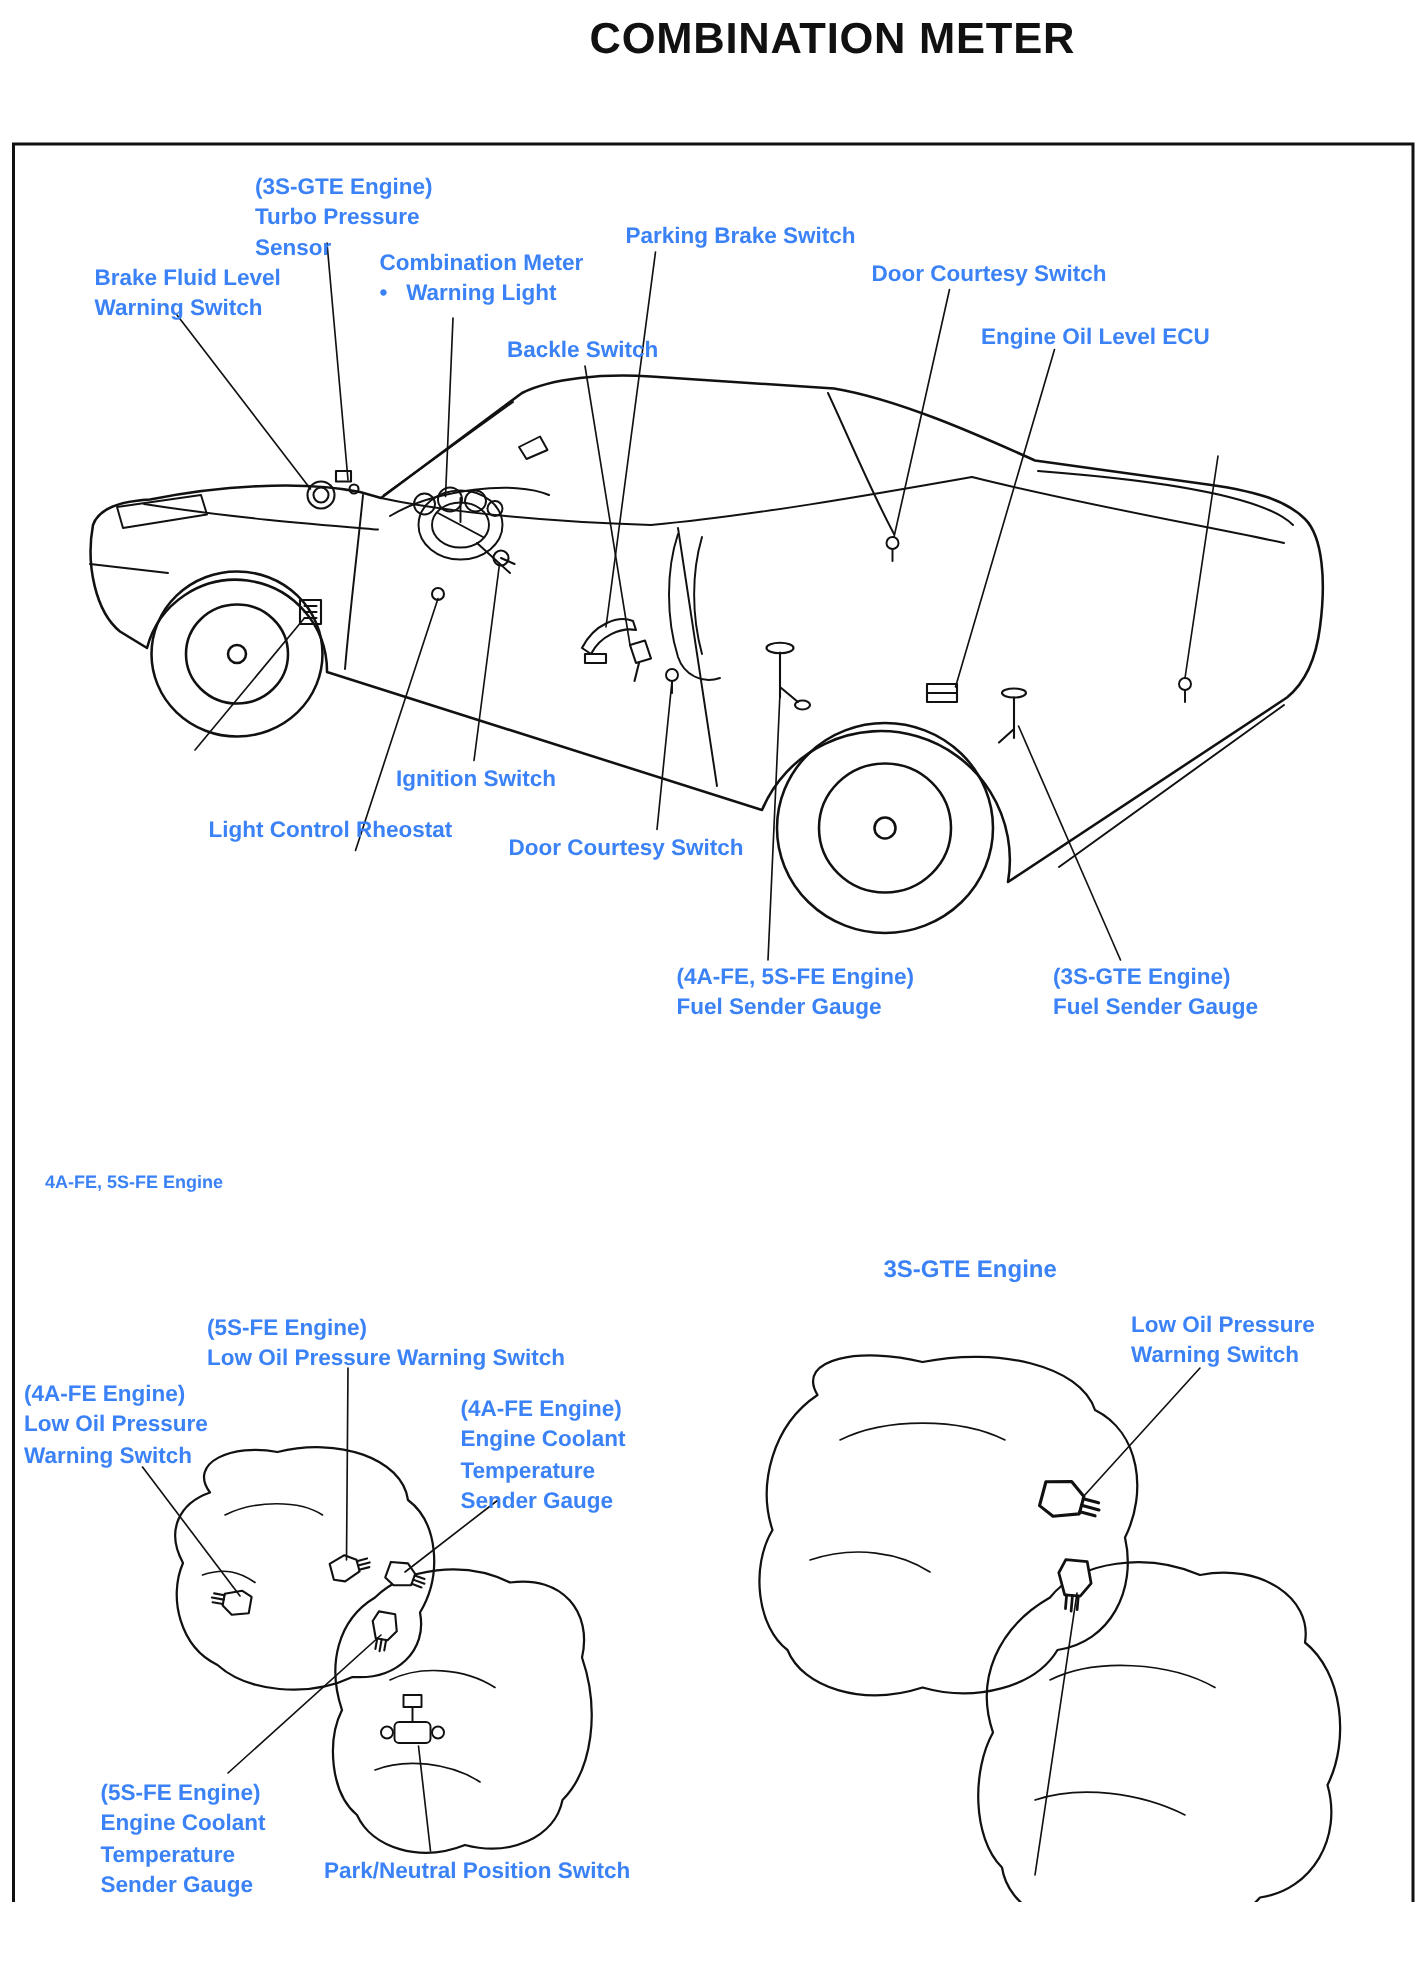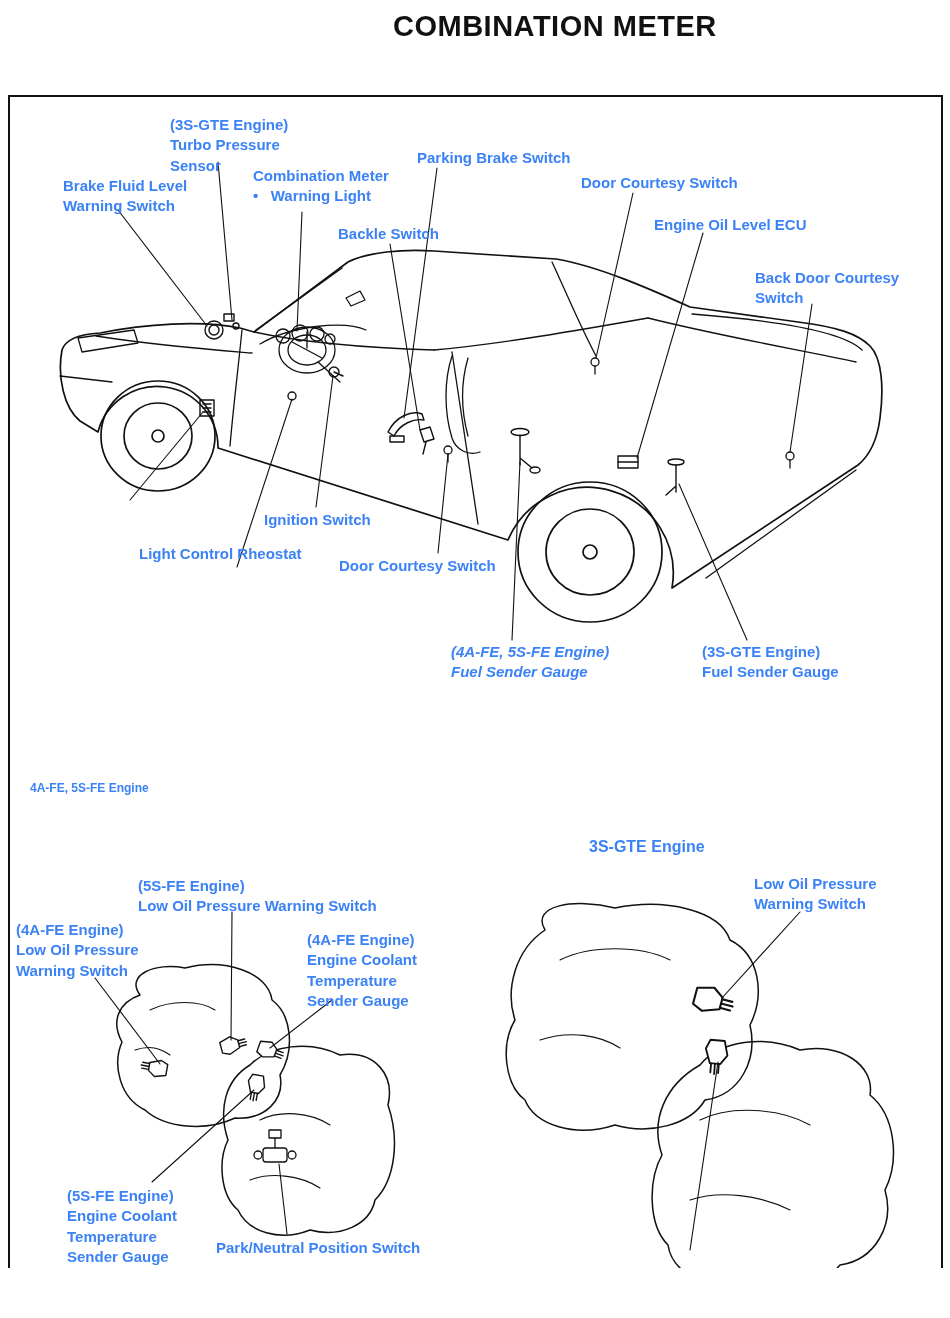--- a/index.html
+++ b/index.html
@@ -211,26 +211,24 @@
 Turbo Pressure
 Sensor</div>
   <div class="lbl" style="left:30px;top:176px;margin-left:33px;">Brake Fluid Level
 Warning Switch</div>
   <div class="lbl" style="left:253px;top:166px;">Combination Meter
 •   Warning Light</div>
   <div class="lbl" style="left:417px;top:148px;">Parking Brake Switch</div>
   <div class="lbl" style="left:581px;top:173px;">Door Courtesy Switch</div>
   <div class="lbl" style="left:338px;top:224px;">Backle Switch</div>
   <div class="lbl" style="left:654px;top:215px;">Engine Oil Level ECU</div>
-  <div class="lbl" style="left:755px;top:268px;">Back Door Courtesy
-Switch</div>
   <div class="lbl" style="left:264px;top:510px;">Ignition Switch</div>
   <div class="lbl" style="left:139px;top:544px;text-align:right;">Light Control Rheostat</div>
   <div class="lbl" style="left:339px;top:556px;">Door Courtesy Switch</div>
-  <div class="lbl" style="left:451px;top:642px;font-style:italic;">(4A-FE, 5S-FE Engine)
+  <div class="lbl" style="left:451px;top:642px;">(4A-FE, 5S-FE Engine)
 Fuel Sender Gauge</div>
   <div class="lbl" style="left:702px;top:642px;">(3S-GTE Engine)
 Fuel Sender Gauge</div>
 
   <div class="lbl" style="left:30px;top:780px;font-size:12px;">4A-FE, 5S-FE Engine</div>
   <div class="lbl" style="left:589px;top:836px;font-size:16px;">3S-GTE Engine</div>
 
   <div class="lbl" style="left:138px;top:876px;">(5S-FE Engine)
 Low Oil Pressure Warning Switch</div>
   <div class="lbl" style="left:16px;top:920px;">(4A-FE Engine)

